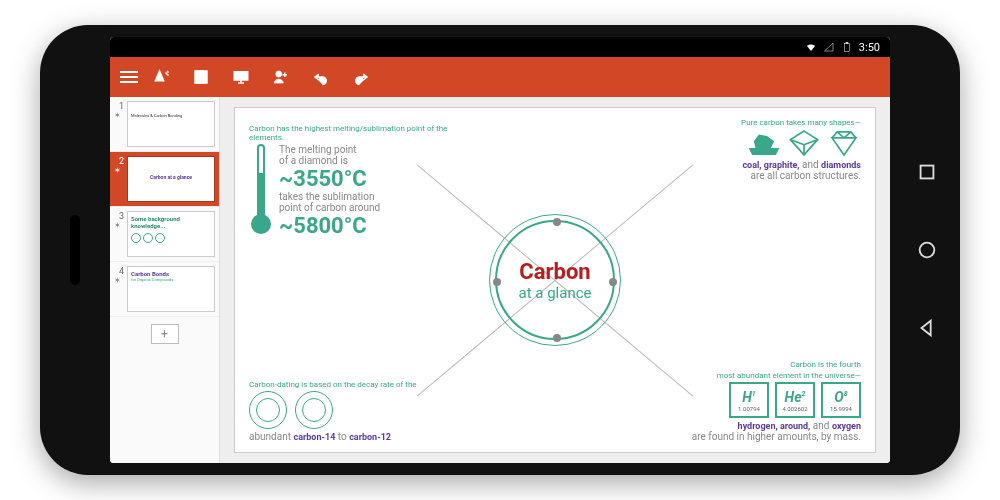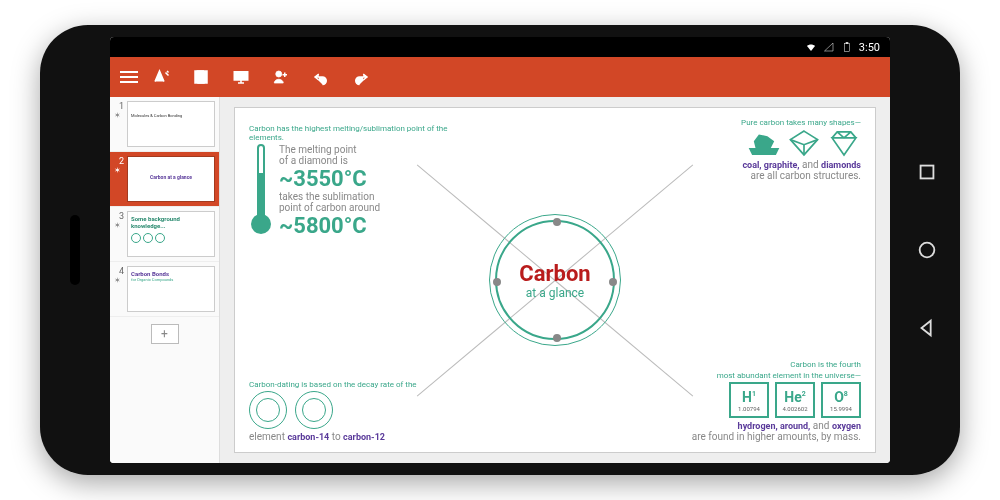--- a/index.html
+++ b/index.html
@@ -30,34 +30,34 @@
   .mini .mtitle { font-weight: bold; font-size: 6px; color: #2a8a6f; }
   .mini1 { background: linear-gradient(180deg,#2a6f4f,#1a4f3a); color: #fff; }
   .mini1 .mtitle { color: #fff; font-size: 7px; }
   .add { text-align: center; padding: 6px; }
   .add .btn { display: inline-block; border: 1px solid #bbb; width: 28px; height: 20px; line-height: 18px; font-size: 12px; color: #888; background: #fff; }
   .canvas { flex: 1; padding: 10px 14px; display: flex; }
   .slide { flex: 1; background: #fff; border: 1px solid #ccc; position: relative; font-size: 9px; }
   .center-orb { position: absolute; left: 50%; top: 50%; transform: translate(-50%,-50%); width: 120px; height: 120px; border: 2px solid #3aa78a; border-radius: 50%; display: flex; flex-direction: column; align-items: center; justify-content: center; }
   .center-orb::before { content:''; position:absolute; inset:-8px; border:1px solid #3aa78a; border-radius:50%; }
   .center-orb .t1 { font-size: 22px; font-weight: 700; color: #b91c1c; }
-  .center-orb .t2 { font-size: 12px; color: #3aa78a; }
+  .center-orb .t2 { font-size: 15px; color: #3aa78a; }
   .dot { position: absolute; width: 8px; height: 8px; background: #888; border-radius: 50%; }
   .line { position: absolute; background: #bbb; height: 1px; transform-origin: left center; }
   .q { position: absolute; width: 210px; }
   .q .hd { color: #3aa78a; font-size: 8px; margin-bottom: 2px; }
   .q .big { color: #3aa78a; font-size: 22px; font-weight: 700; }
   .q .sub { color: #888; font-size: 10px; }
   .purple { color: #5a3a9a; font-weight: 700; }
   .green { color: #3aa78a; }
   .shapes { display: flex; gap: 6px; margin: 2px 0; }
   .shapes svg { width: 34px; height: 28px; }
   .elem { display: flex; gap: 6px; margin: 2px 0; }
   .el { width: 40px; height: 36px; border: 2px solid #3aa78a; display: flex; flex-direction: column; align-items: center; justify-content: center; }
-  .el .sym { font-size: 14px; font-weight: 700; }
+  .el .sym { font-size: 14px; font-weight: 700; font-style: italic; }
   .el .sym sup { font-size: 7px; }
   .el .mass { font-size: 6px; color: #666; }
   .atoms { display: flex; gap: 8px; margin: 2px 0; }
   .atom { width: 38px; height: 38px; border: 1px solid #3aa78a; border-radius: 50%; position: relative; }
   .atom::after { content:''; position:absolute; inset:6px; border:1px solid #3aa78a; border-radius:50%; }
   .therm { width: 24px; height: 90px; position: relative; margin-right: 6px; float: left; }
   .therm .tube { position: absolute; left: 8px; top: 0; width: 8px; height: 72px; border: 2px solid #3aa78a; border-radius: 6px 6px 0 0; background: linear-gradient(180deg,#fff 40%,#3aa78a 40%); }
   .therm .bulb { position: absolute; left: 2px; bottom: 0; width: 20px; height: 20px; background: #3aa78a; border-radius: 50%; }
 </style>
 </head>
@@ -228,21 +228,21 @@
             <div><span class="purple">coal, graphite,</span><span class="sub"> and </span><span class="purple">diamonds</span></div>
             <div class="sub">are all carbon structures.</div>
           </div>
 
           <div class="q" style="left:14px;bottom:10px">
             <div class="hd">Carbon-dating is based on the decay rate of the</div>
             <div class="atoms">
               <div class="atom"></div>
               <div class="atom"></div>
             </div>
-            <div><span class="sub">element </span><span class="purple">carbon-14</span><span class="sub"> to </span><span class="purple">carbon-12</span></div>
+            <div><span class="sub">abundant </span><span class="purple">carbon-14</span><span class="sub"> to </span><span class="purple">carbon-12</span></div>
           </div>
 
           <div class="q" style="right:14px;bottom:10px;text-align:right">
             <div class="hd">Carbon is the fourth</div>
             <div class="hd">most abundant element in the universe—</div>
             <div class="elem" style="justify-content:flex-end">
               <div class="el">
                   <div class="sym green"><span>H</span><sup>1</sup></div>
                   <div class="mass">1.00794</div>
                 </div>

